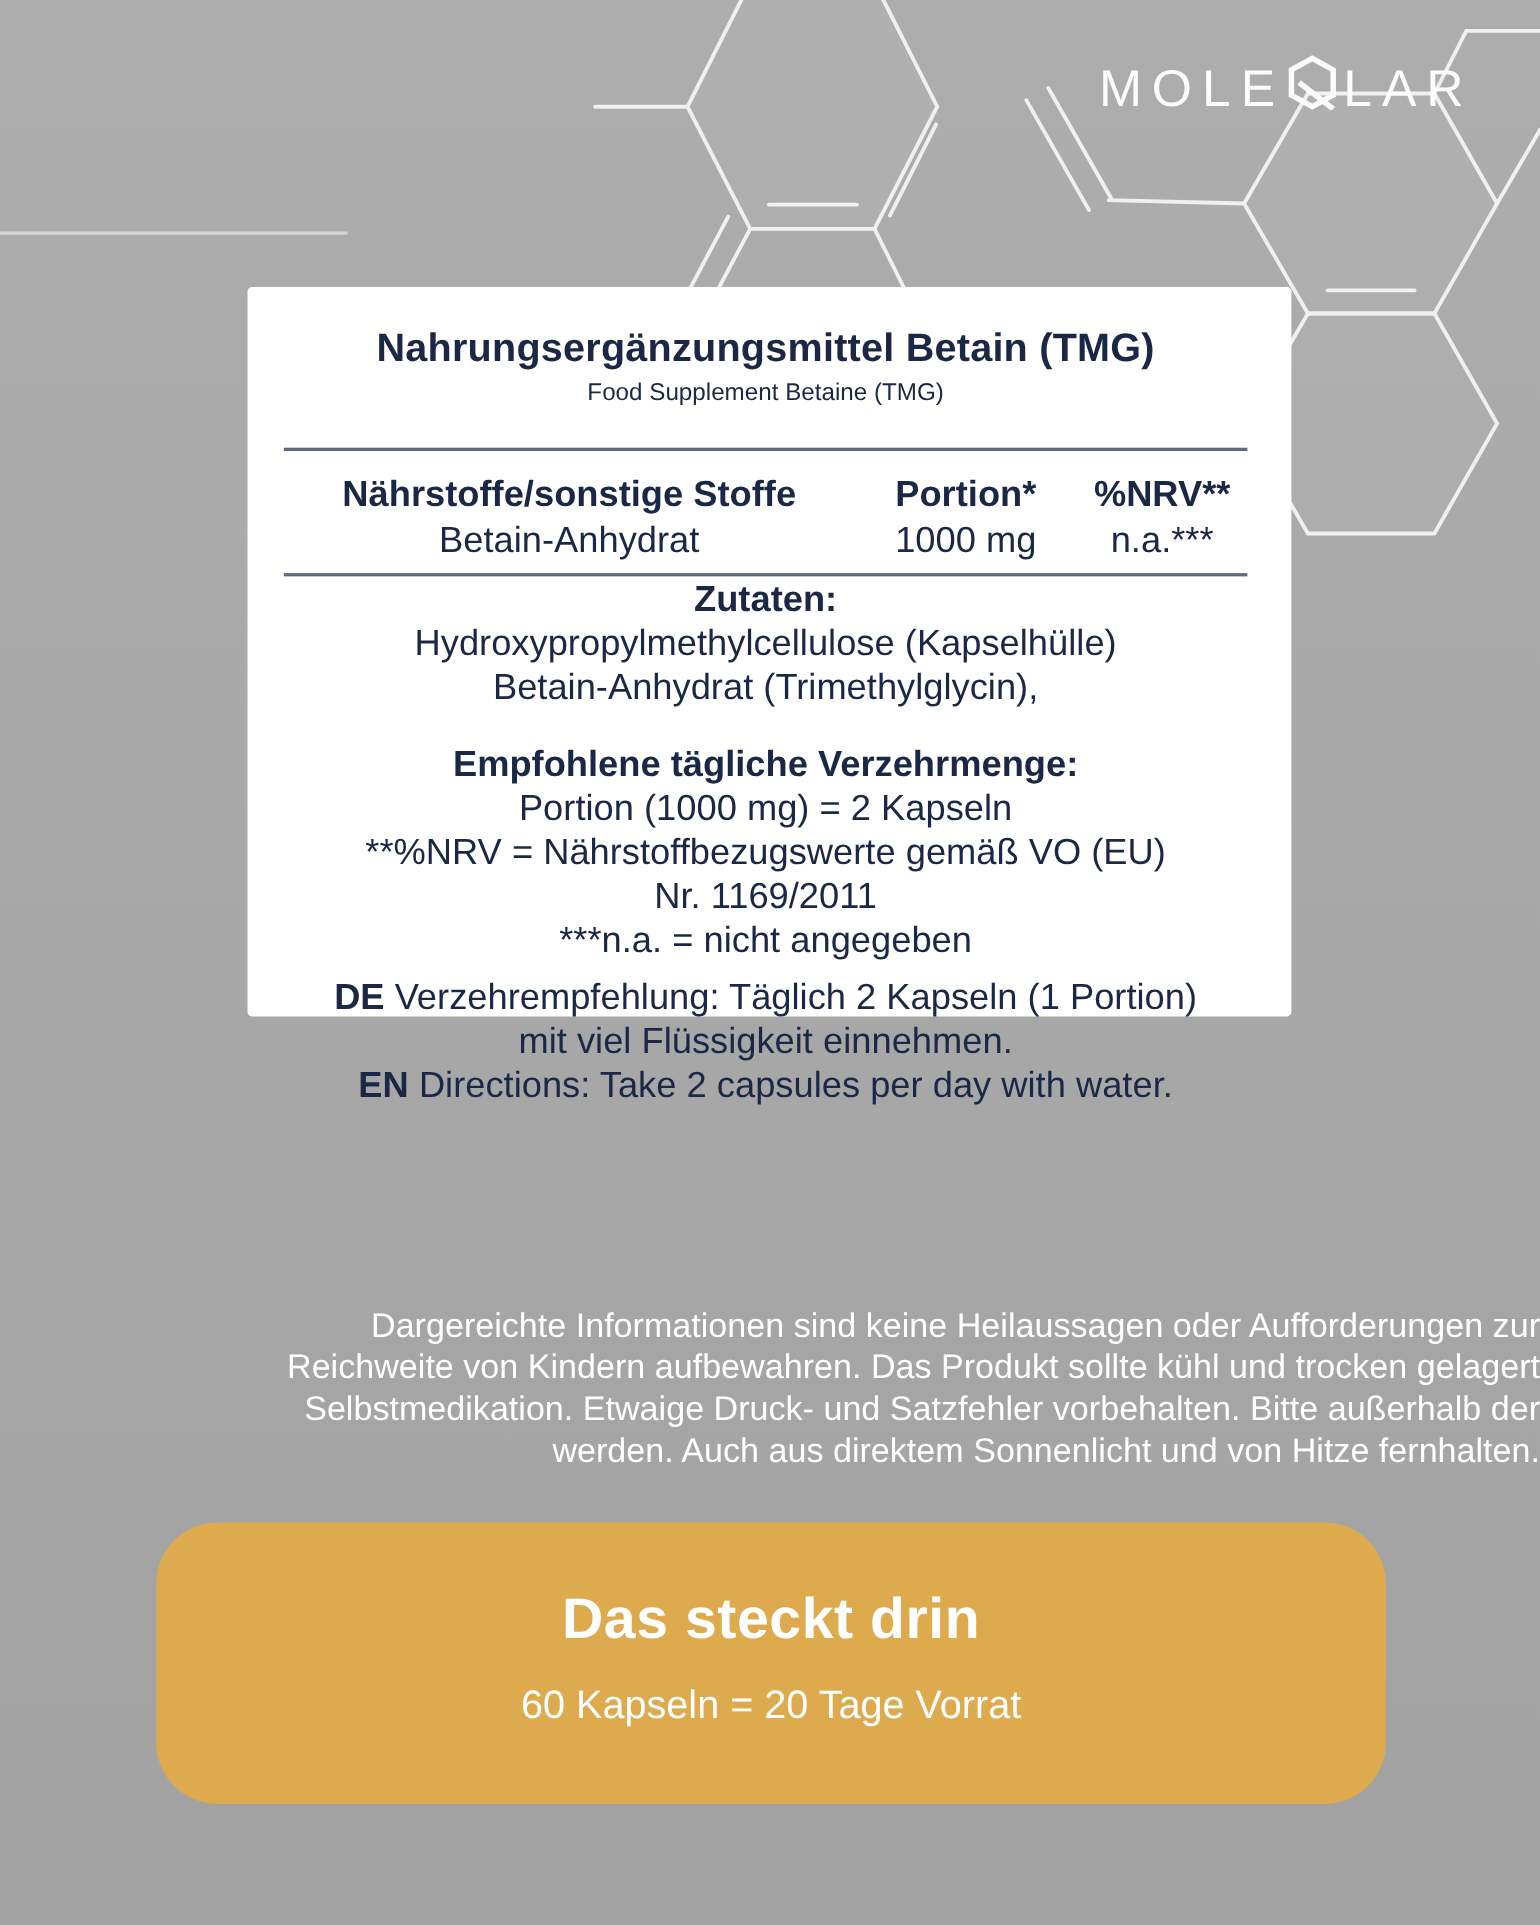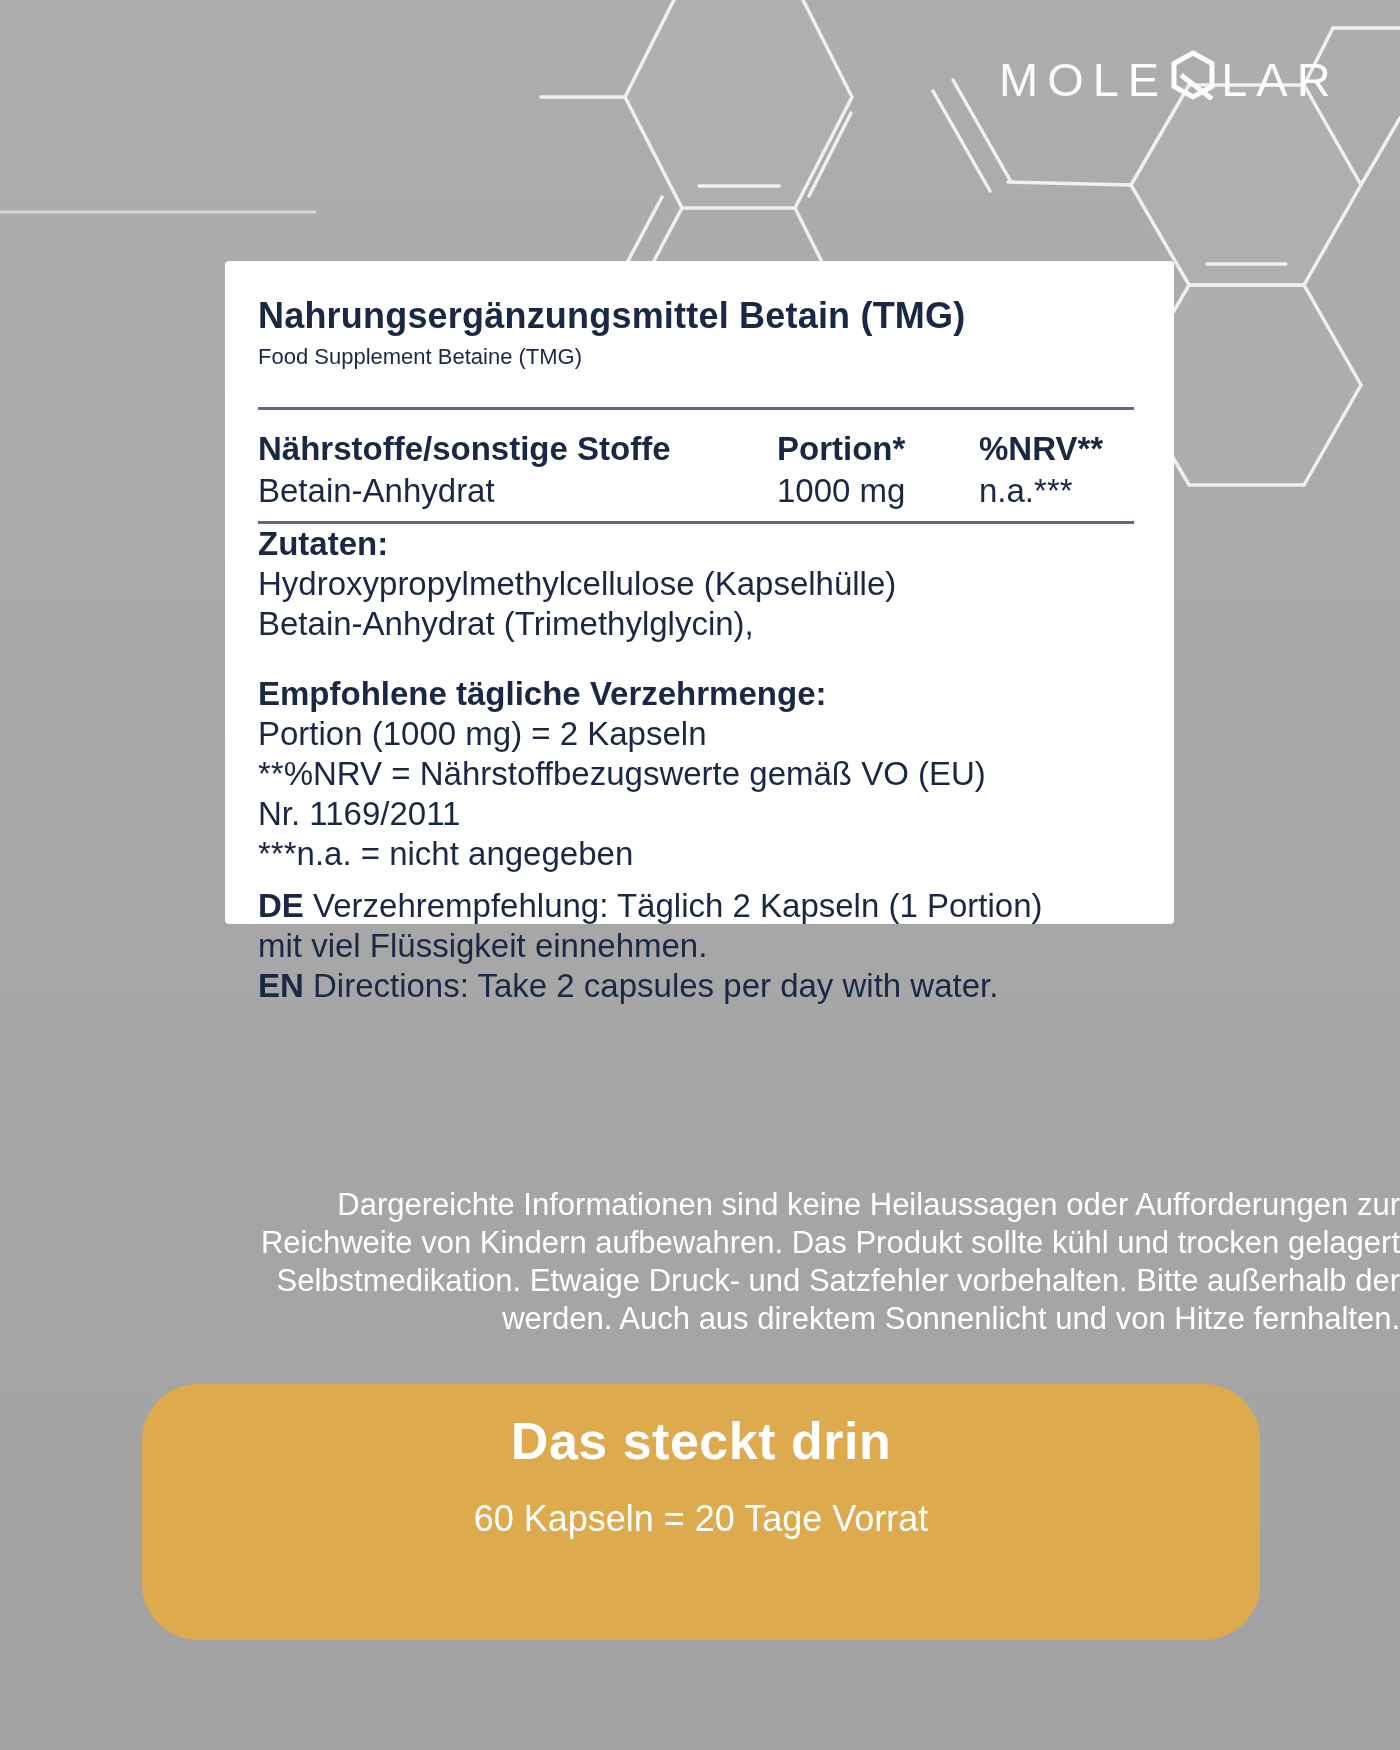--- a/index.html
+++ b/index.html
@@ -16,21 +16,21 @@
     display:flex;align-items:center;color:#fcfcfc;
     font-size:47px;font-weight:500;letter-spacing:9px;margin-left:13px;
   }
   .logo .qicon{display:inline-block;margin:0 6px 0 3px;transform:translateY(1px);}
 
   
   .card{
     position:absolute;left:225px;top:261px;width:949px;height:663px;
     background:#ffffff;border-radius:4px;color:#1b2845;
     box-sizing:border-box;padding:34px 40px 0 33px;
-    font-size:33px;line-height:40px;
+    font-size:33px;line-height:40px;text-align:center;
   }
   .card .title{font-size:36px;line-height:42px;font-weight:700;letter-spacing:.2px;}
   .card .subtitle{font-size:22px;line-height:40px;}
   .rule{height:3px;background:#5d6a84;border:none;margin:0;}
   .rule.r1{margin-top:30px;}
   .rule.r2{margin-top:8px;}
   .nutri-grid{display:grid;grid-template-columns:519px 202px 1fr;align-items:baseline;}
   .nutri-grid.head{padding-top:19px;font-weight:700;line-height:40px;}
   .nutri-grid.row{line-height:44px;}
   .sec-label{font-weight:700;}
@@ -43,21 +43,21 @@
   .disclaimer{
     position:absolute;left:0;top:1186px;width:1400px;text-align:right;
     color:#ffffff;font-size:31px;line-height:38px;
   }
   .disclaimer div{white-space:nowrap;}
 
   
   .goldbox{
     position:absolute;left:142px;top:1384px;width:1118px;height:256px;
     background:#DEAA4E;border-radius:56px;color:#ffffff;
-    box-sizing:border-box;text-align:center;padding-top:29px;
+    box-sizing:border-box;text-align:center;padding-top:60px;
   }
   .goldbox .gb-title{font-size:52px;line-height:56px;font-weight:600;letter-spacing:.5px;}
   .goldbox .gb-sub{margin-top:30px;font-size:36px;line-height:40px;font-weight:400;}
 </style>
 </head>
 <body>
 
 <div class="stage">
 
   <svg class="pattern" viewBox="0 0 1400 1750" xmlns="http://www.w3.org/2000/svg">

